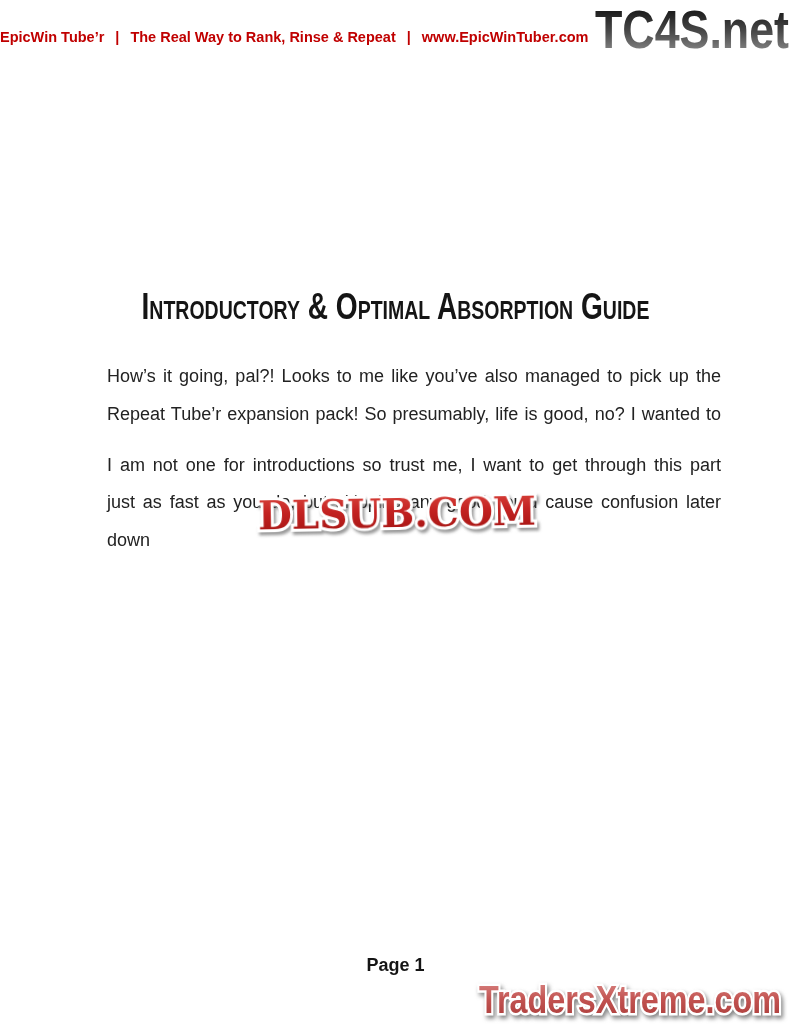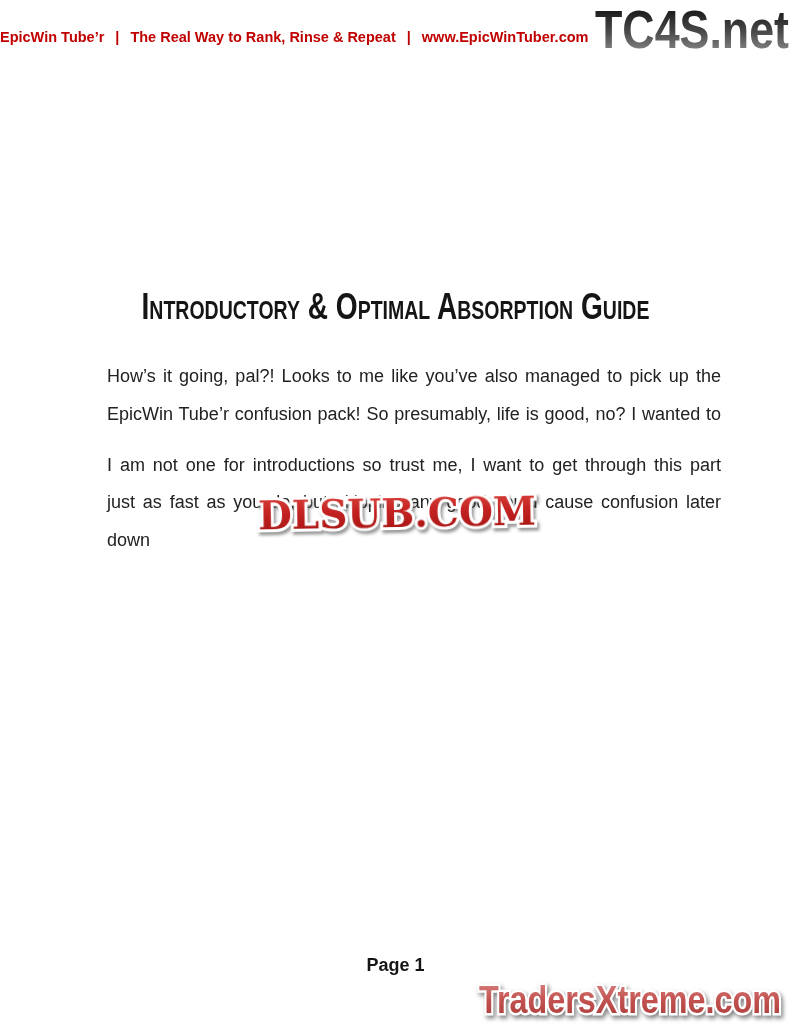--- a/index.html
+++ b/index.html
@@ -106,21 +106,21 @@
     </linearGradient>
   </defs>
   <text x="101" y="47" text-anchor="middle" font-size="54" textLength="194" lengthAdjust="spacingAndGlyphs" fill="url(#gGray)">TC4S.net</text>
 </svg>
 
 <div class="doc-title">Introductory &amp; Optimal Absorption Guide</div>
 
 <div class="body-copy">
     <div class="para">
       <div class="line">How’s it going, pal?! Looks to me like you’ve also managed to pick up the</div>
-      <div class="line">EpicWin Tube’r confusion pack! So presumably, life is good, no? I wanted to</div>
+      <div class="line">Repeat Tube’r expansion pack! So presumably, life is good, no? I wanted to</div>
     </div>
     <div class="para">
       <div class="line">I am not one for introductions so trust me, I want to get through this part</div>
       <div class="line">just as fast as you do, but skipping any good could cause confusion later down</div>
     </div>
   </div>
 
 <svg class="wm-dlsub" width="302" height="58" viewBox="0 0 302 58" aria-hidden="true">
   <defs>
     <linearGradient id="gRed" x1="0" y1="0" x2="0" y2="1">

